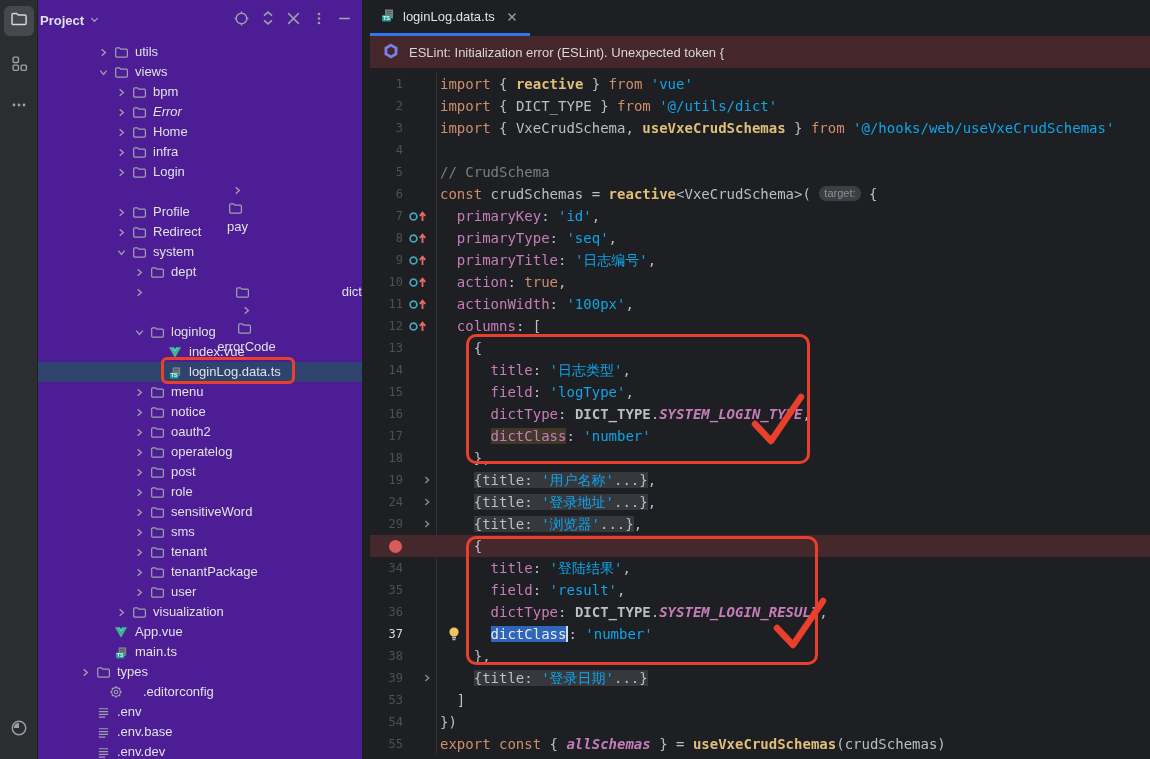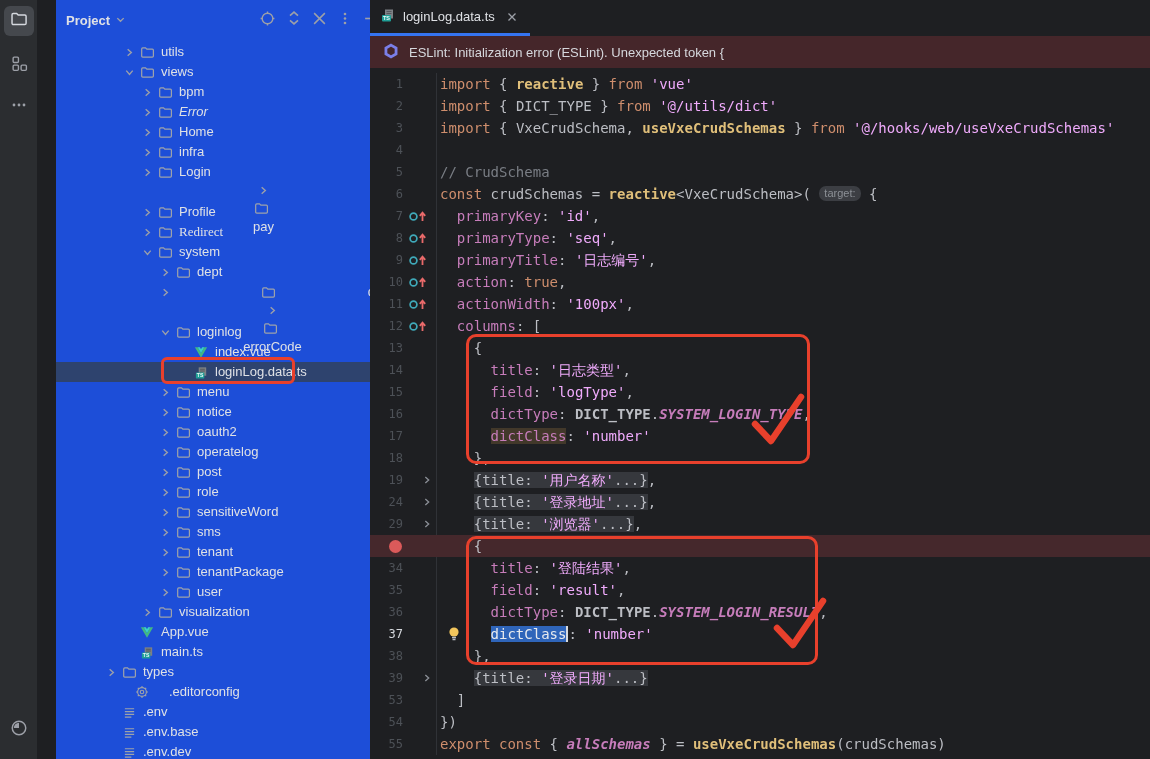--- a/index.html
+++ b/index.html
@@ -9,22 +9,22 @@
 
   
   .rail { position:absolute; left:0; top:0; width:38px; height:100%;
           background:#2b2d30; border-right:1px solid #1e1f22; z-index:2; }
   .rail-btn { width:30px; height:30px; margin:6px 4px; border-radius:6px;
               display:flex; align-items:center; justify-content:center; color:#9da0a8; }
   .rail-btn.sel { background:#45484d; color:#d5d8de; }
   .rail-bottom { position:absolute; bottom:8px; left:0; width:38px; }
 
   
-  .panel { position:absolute; left:56px; top:0; width:332px; height:100%;
-           background:#1d4ed8; overflow:hidden; }
+  .panel { position:absolute; left:30px; top:0; width:332px; height:100%;
+           background:#4c1d95; overflow:hidden; }
   .panel-header { height:40px; display:flex; align-items:center; padding:0 10px 0 10px; }
   .panel-title { font-size:13px; font-weight:700; color:#dfe1e5; }
   .panel-chev { margin-left:5px; color:#9da0a8; }
   .panel-actions { margin-left:auto; display:flex; align-items:center; gap:11px; color:#9da0a8; }
   .tree { position:absolute; top:42px; left:0; right:0; }
   .trow { height:20px; display:flex; align-items:center; font-size:13px; color:#dfe1e5; white-space:nowrap; }
   .trow.sel { background:#2e436e; }
   .t-chev { width:17px; flex:0 0 17px; display:flex; align-items:center; justify-content:center; color:#9da0a8; }
   .t-ico  { width:18px; flex:0 0 18px; display:flex; align-items:center; justify-content:center; margin-right:5px; }
   .t-lbl  { line-height:20px; }
@@ -46,21 +46,21 @@
             font-size:12px; line-height:22px; position:relative; }
   .cl.cur .cl-num { color:#d5d8dd; }
   .cl-gut { width:30px; flex:0 0 30px; position:relative; display:flex; align-items:center; }
   .cl-body { flex:1; white-space:pre; line-height:22px; border-left:1px solid #303237;
              padding-left:3px; position:relative; color:#bcbec4; }
   .cl.bp .cl-body { border-left-color:#45282c; }
 
   .tk-kw  { color:#cf8e6d; }
   .tk-p   { color:#bcbec4; }
   .tk-fn  { color:#e0bf7a; font-weight:700; }
-  .tk-str { color:#f0abfc; }
+  .tk-str { color:#0ea5e9; }
   .tk-cm  { color:#7a7e85; }
   .tk-prop{ color:#c77dbb; }
   .tk-bid { color:#bcbec4; font-weight:700; }
   .tk-cnst{ color:#c77dbb; font-style:italic; font-weight:700; }
   .bg-fold{ background:#36383d; }
   .bg-hl  { background:#42382a; }
   .bg-sel { background:#2f65ba; color:#e8eaee; }
   .tk-hint{ display:inline-block; background:#3c3e43; color:#8c9096; border-radius:7px;
             font-family:"Liberation Sans", sans-serif; font-size:11px; line-height:15px;
             padding:0 5px; vertical-align:2px; }
@@ -272,21 +272,21 @@
               <path d="M4 2.5 L8 6 L4 9.5"></path>
             </svg>
           </span>
           <span class="t-ico">
             <svg width="15" height="15" viewBox="0 0 16 16">
               <path d="M1.8 4.2c0-.6.5-1.1 1.1-1.1h3l1.4 1.4h5.9c.6 0 1.1.5 1.1 1.1v6.2c0 .6-.5 1.1-1.1 1.1H2.9c-.6 0-1.1-.5-1.1-1.1z" fill="none" stroke="#9da2aa" stroke-width="1.3"></path>
             </svg>
           </span>
           <span class="t-lbl">Profile</span>
         </div>
-        <div class="trow" style="padding-left: 83px; font-family: Liberation Serif, serif;">
+        <div class="trow" style="padding-left: 83px;">
           <span class="t-chev">
             <svg width="11" height="11" viewBox="0 0 12 12" fill="none" stroke="currentColor" stroke-width="1.5">
               <path d="M4 2.5 L8 6 L4 9.5"></path>
             </svg>
           </span>
           <span class="t-ico">
             <svg width="15" height="15" viewBox="0 0 16 16">
               <path d="M1.8 4.2c0-.6.5-1.1 1.1-1.1h3l1.4 1.4h5.9c.6 0 1.1.5 1.1 1.1v6.2c0 .6-.5 1.1-1.1 1.1H2.9c-.6 0-1.1-.5-1.1-1.1z" fill="none" stroke="#9da2aa" stroke-width="1.3"></path>
             </svg>
           </span>

